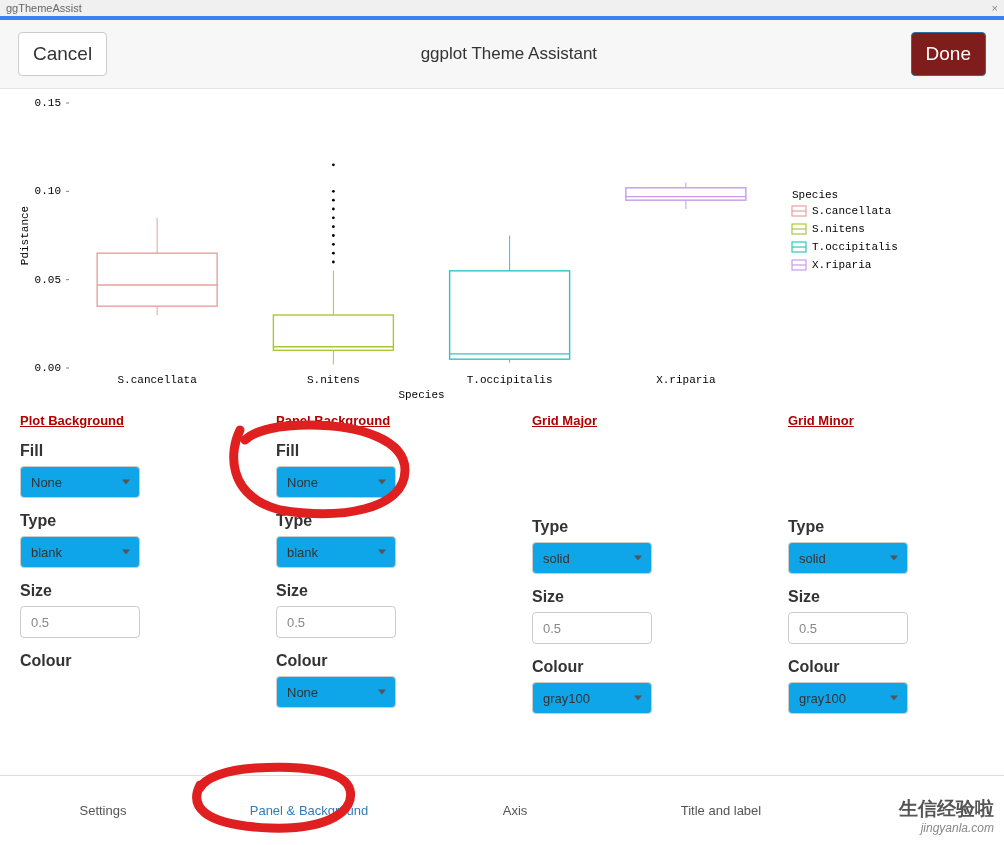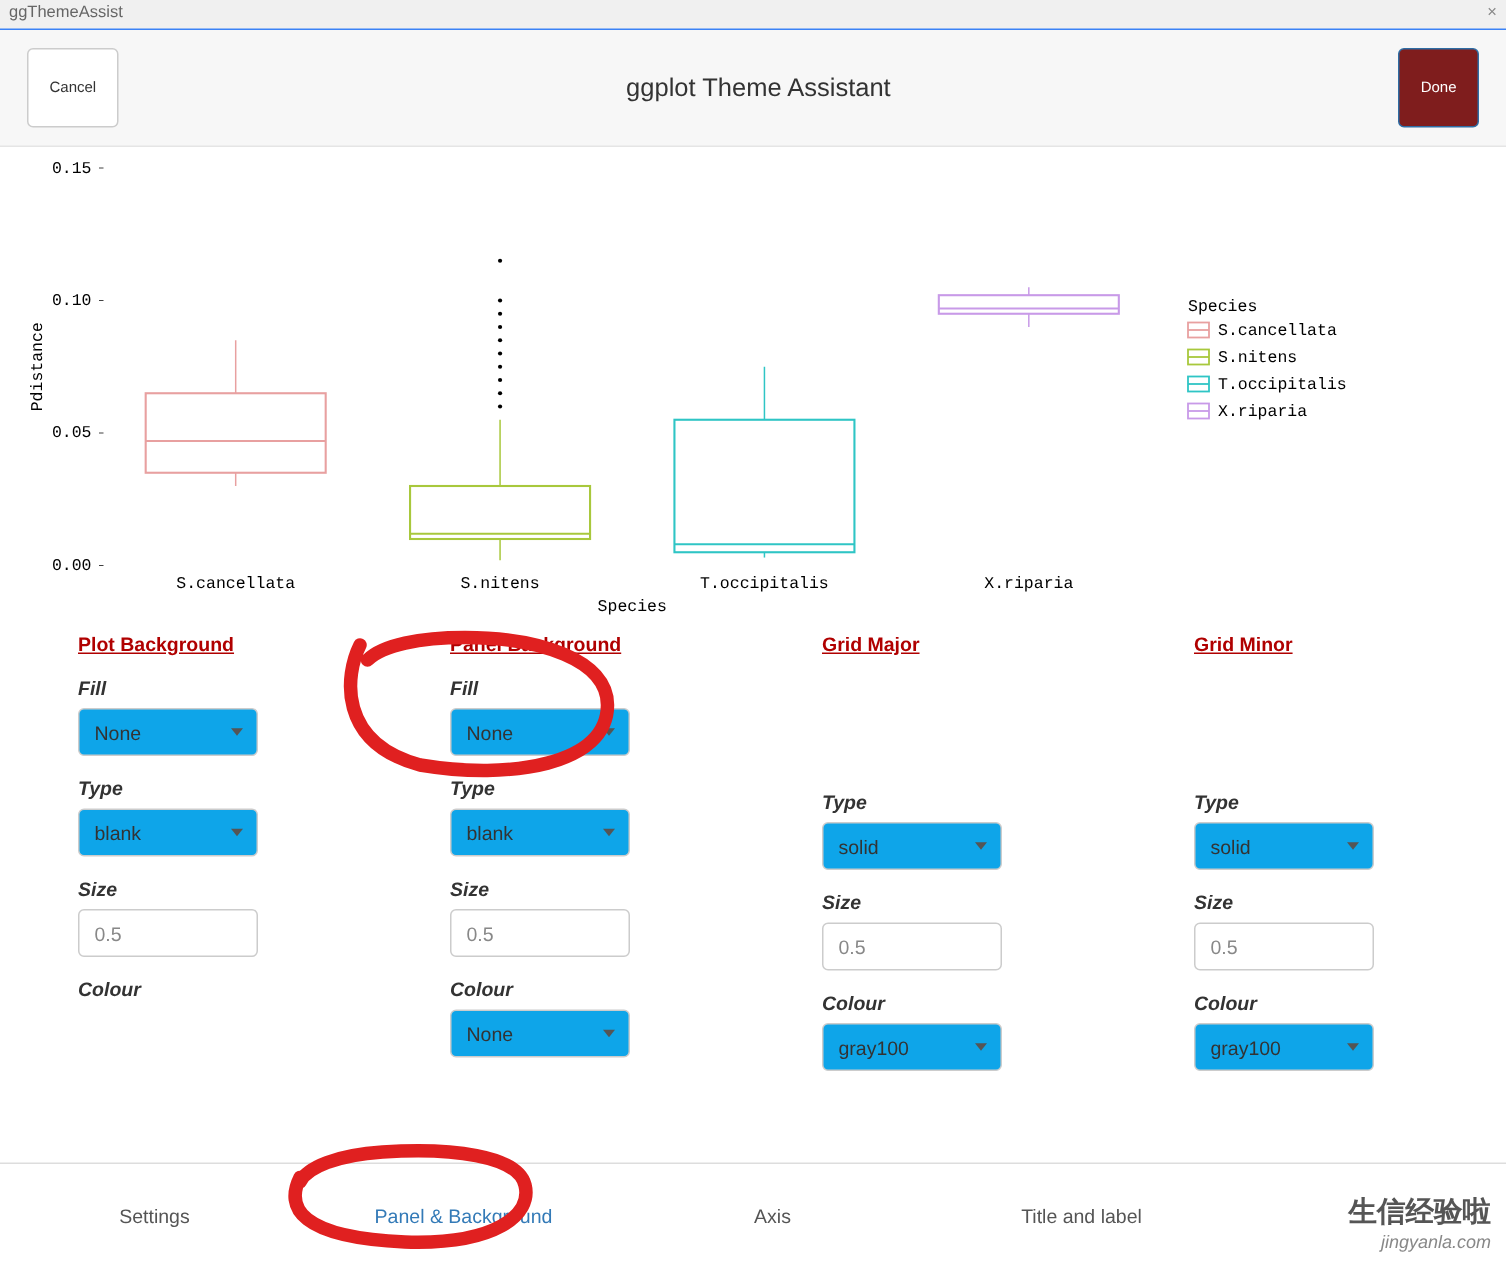--- a/index.html
+++ b/index.html
@@ -10,43 +10,43 @@
     color: #333;
     background: #fff;
     width: 1004px;
     height: 845px;
     position: relative;
     overflow: hidden;
   }
   .title-bar {
     height: 20px;
     background: #f0f0f0;
-    border-bottom: 1px solid #3b82f6;
+    border-bottom: 4px solid #3b82f6;
     font-size: 11px;
     color: #666;
     padding: 2px 6px;
     display: flex;
     justify-content: space-between;
   }
   .close-x { color: #888; cursor: default; }
   .header {
     background: #f7f7f7;
     border-bottom: 1px solid #e5e5e5;
     padding: 12px 18px;
     display: flex;
     align-items: center;
     justify-content: space-between;
   }
   .btn {
     display: inline-block;
-    padding: 20px 14px;
+    padding: 10px 14px;
     border: 1px solid #ccc;
     border-radius: 4px;
     background: #fff;
-    font-size: 10px;
+    font-size: 19px;
     color: #333;
     cursor: pointer;
   }
   .btn-primary {
     background: #7f1d1d;
     border-color: #2e6da4;
     color: #fff;
   }
   .header-title {
     font-size: 17px;
@@ -59,37 +59,35 @@
     position: relative;
     margin: 4px 14px 0 14px;
   }
   svg { display: block; }
   .mono { font-family: "Courier New", monospace; font-size: 11px; fill: #000; }
   .mono-legend { font-family: "Courier New", monospace; font-size: 11px; fill: #000; }
   .controls {
     display: flex;
     padding: 10px 20px 20px 20px;
     gap: 60px;
-    margin-left: 32px;
   }
   .col { flex: 1; min-width: 0; }
   .col-title {
     color: #b00000;
     text-decoration: underline;
     font-weight: bold;
     font-size: 13px;
     margin-bottom: 14px;
     display: block;
   }
   .field-label {
     font-weight: bold;
-    font-size: 13px;
+    font-size: 16px;
     margin: 14px 0 6px 0;
     display: block;
-    font-style: italic;
   }
   .select-wrap {
     position: relative;
     width: 120px;
   }
   .select {
     width: 120px;
     height: 32px;
     border: 1px solid #ccc;
     border-radius: 4px;

